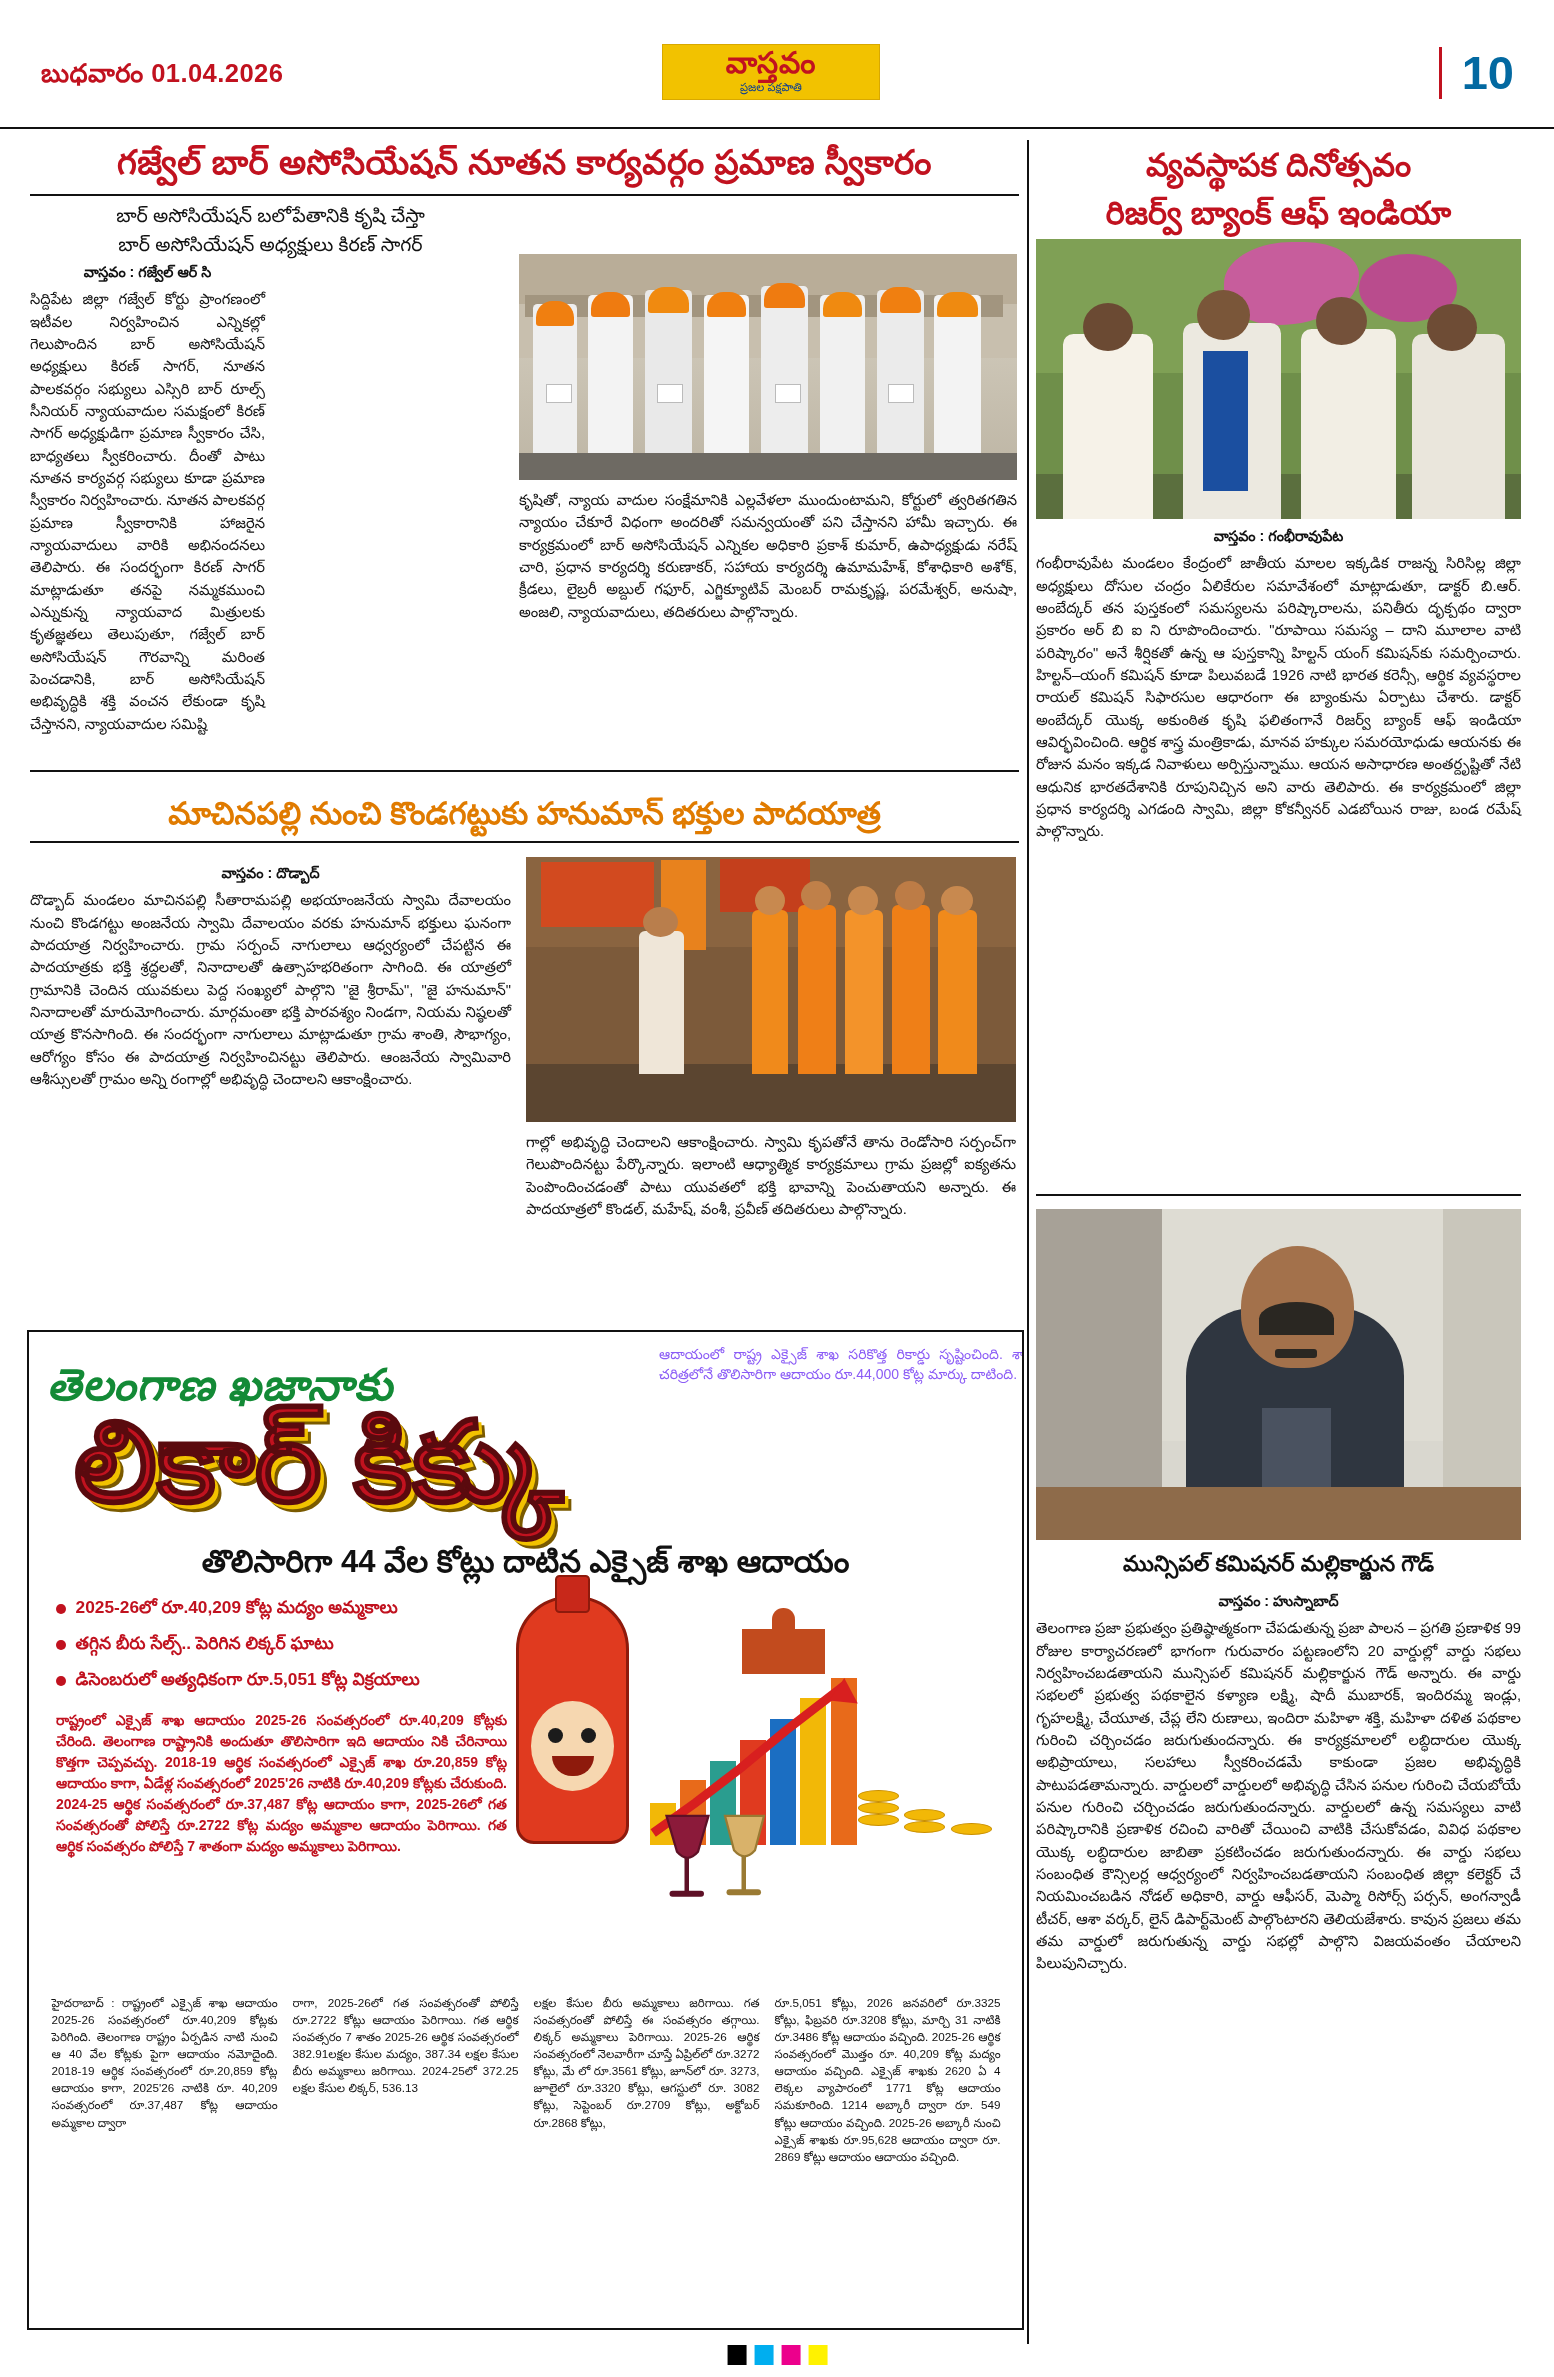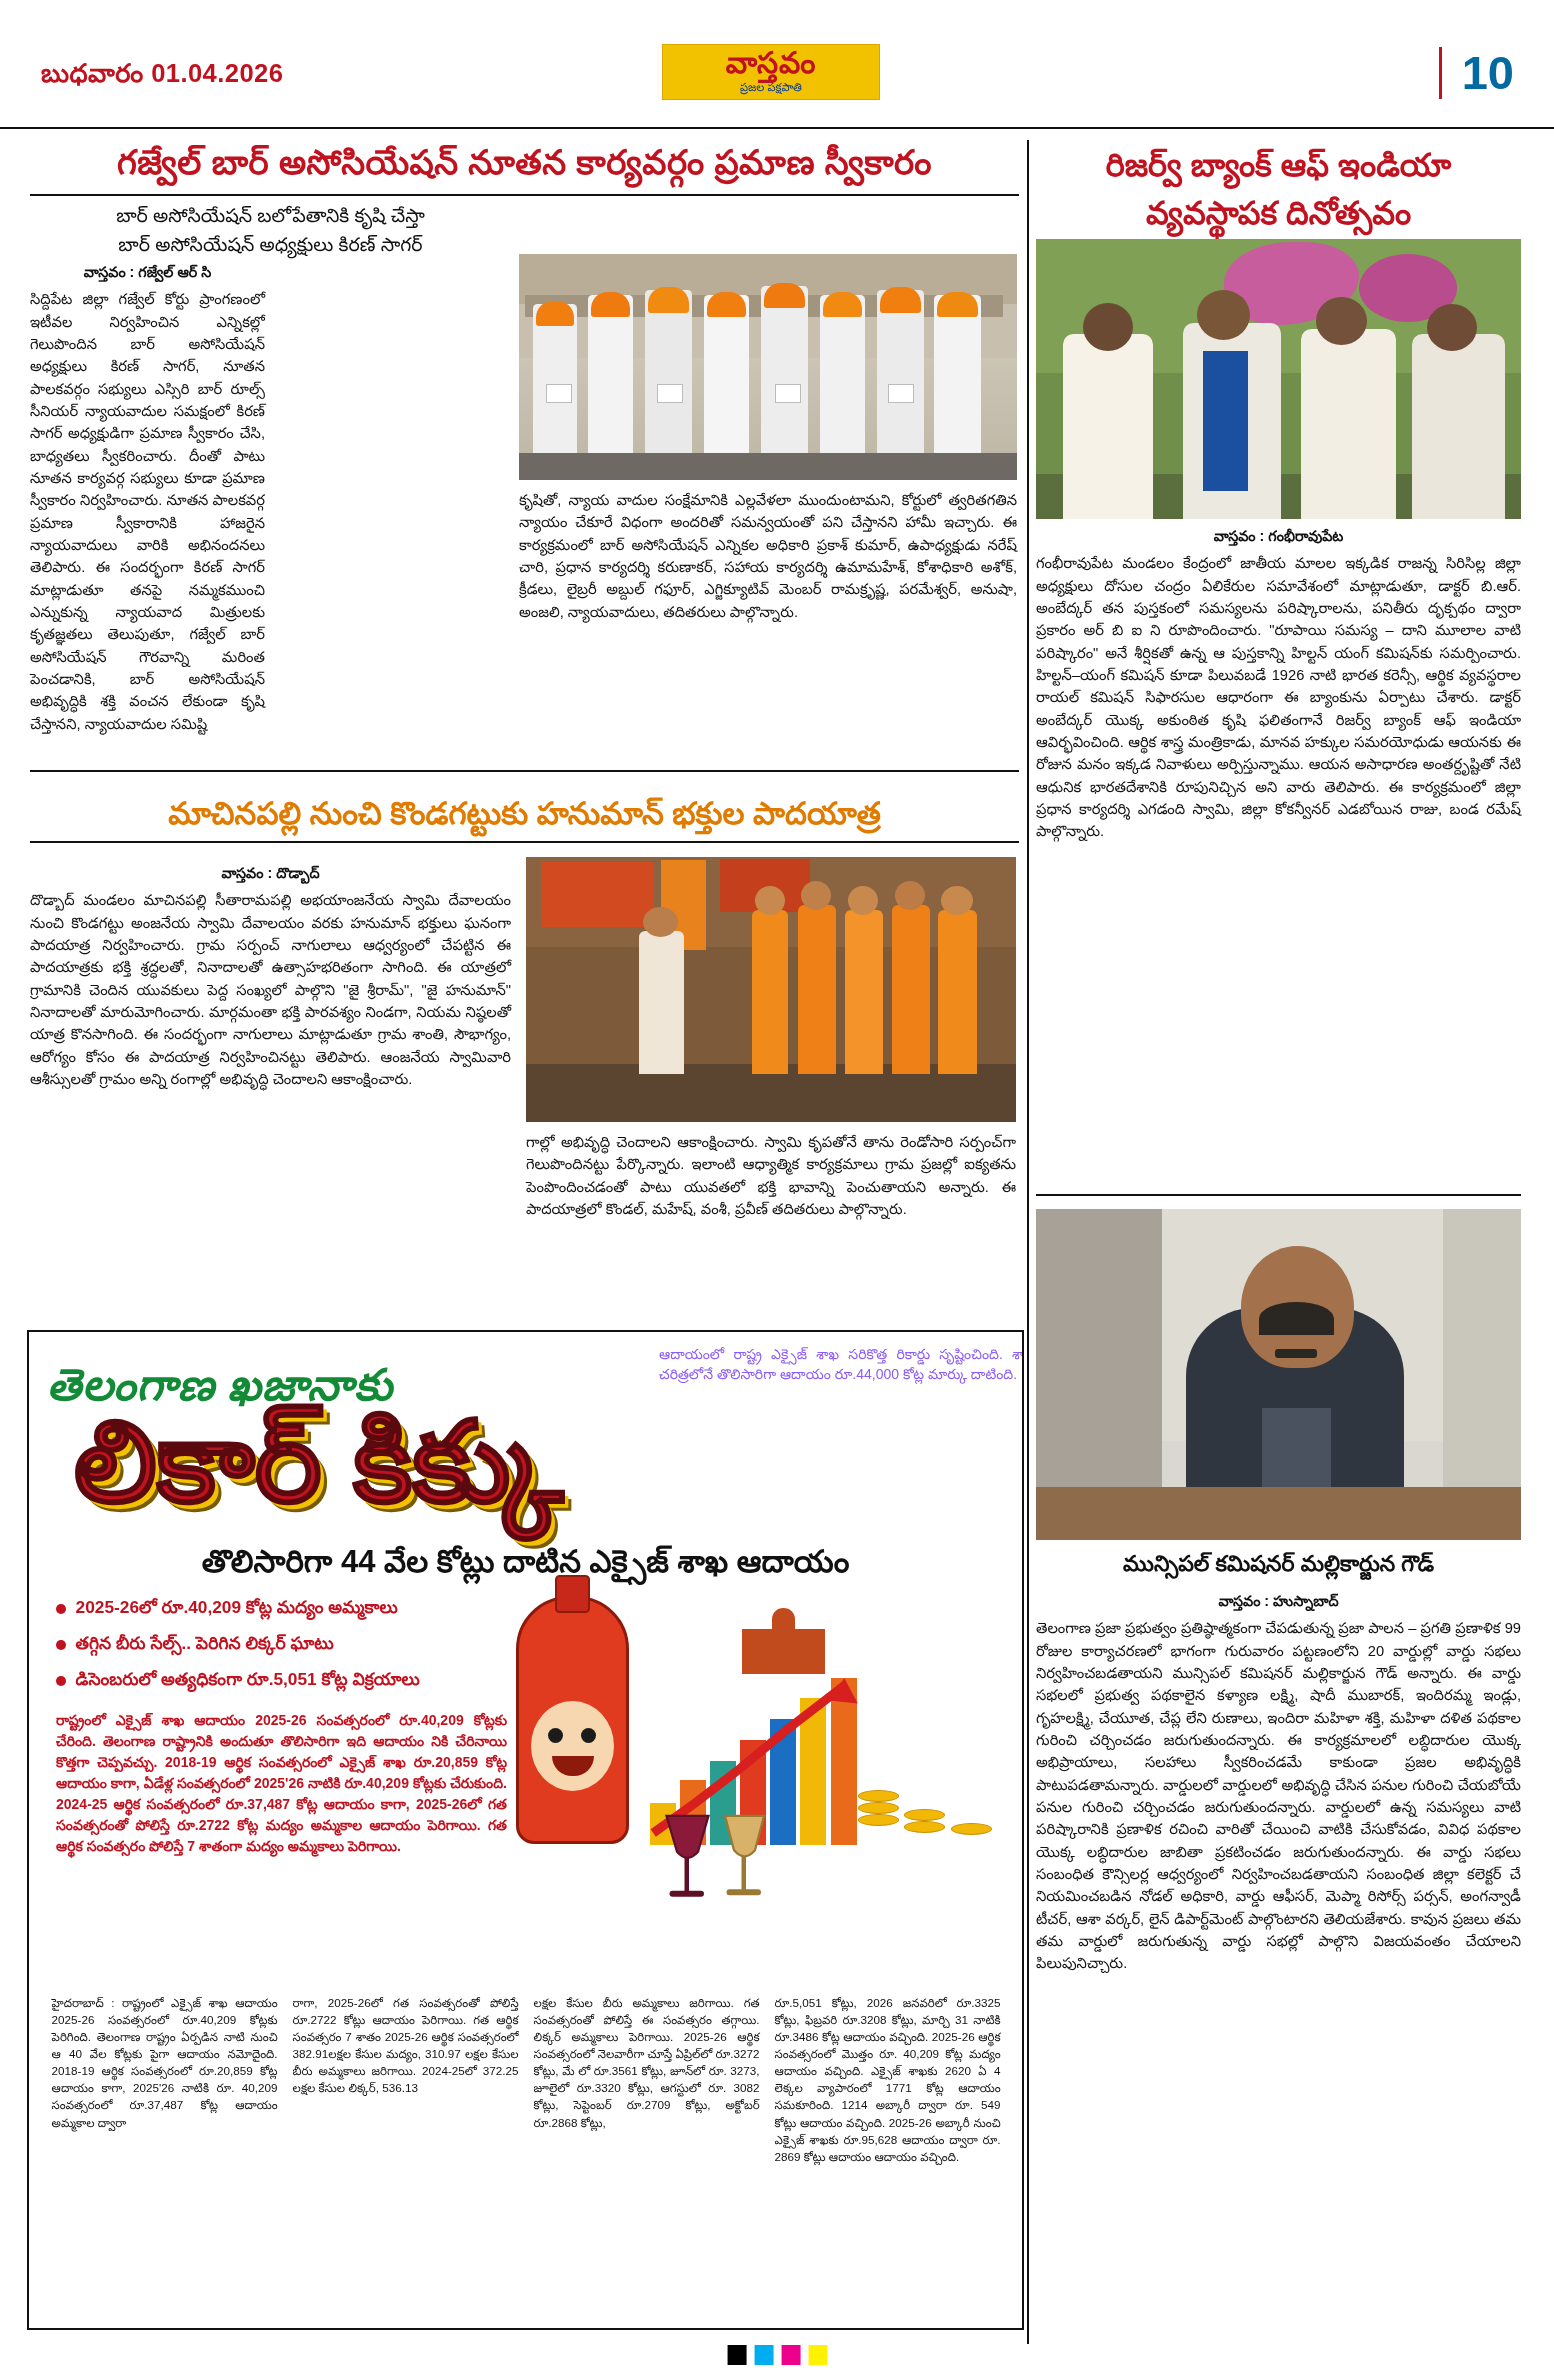--- a/index.html
+++ b/index.html
@@ -258,22 +258,22 @@
     <div class="dateline">వాస్తవం : దొడ్బాద్</div>
     <p>దొడ్బాద్ మండలం మాచినపల్లి సీతారామపల్లి అభయాంజనేయ స్వామి దేవాలయం నుంచి కొండగట్టు అంజనేయ స్వామి దేవాలయం వరకు హనుమాన్ భక్తులు ఘనంగా పాదయాత్ర నిర్వహించారు. గ్రామ సర్పంచ్ నాగులాలు ఆధ్వర్యంలో చేపట్టిన ఈ పాదయాత్రకు భక్తి శ్రద్ధలతో, నినాదాలతో ఉత్సాహభరితంగా సాగింది. ఈ యాత్రలో గ్రామానికి చెందిన యువకులు పెద్ద సంఖ్యలో పాల్గొని "జై శ్రీరామ్", "జై హనుమాన్" నినాదాలతో మారుమోగించారు. మార్గమంతా భక్తి పారవశ్యం నిండగా, నియమ నిష్ఠలతో యాత్ర కొనసాగింది. ఈ సందర్భంగా నాగులాలు మాట్లాడుతూ గ్రామ శాంతి, సౌభాగ్యం, ఆరోగ్యం కోసం ఈ పాదయాత్ర నిర్వహించినట్టు తెలిపారు. ఆంజనేయ స్వామివారి ఆశీస్సులతో గ్రామం అన్ని రంగాల్లో అభివృద్ధి చెందాలని ఆకాంక్షించారు.</p>
   </div>
   <div class="body-col" style="position:absolute;left:526px;top:1131px;width:490px;">
     <p>గాల్లో అభివృద్ధి చెందాలని ఆకాంక్షించారు. స్వామి కృపతోనే తాను రెండోసారి సర్పంచ్‌గా గెలుపొందినట్టు పేర్కొన్నారు. ఇలాంటి ఆధ్యాత్మిక కార్యక్రమాలు గ్రామ ప్రజల్లో ఐక్యతను పెంపొందించడంతో పాటు యువతలో భక్తి భావాన్ని పెంచుతాయని అన్నారు. ఈ పాదయాత్రలో కొండల్, మహేష్, వంశీ, ప్రవీణ్ తదితరులు పాల్గొన్నారు.</p>
   </div>
 
   <div class="rule" style="left:1027px; top:140px; width:2.3px; height:2204px;"></div>
 
   <div class="headline-right">
+    <div>వ్యవస్థాపక దినోత్సవం</div>
     <div>రిజర్వ్ బ్యాంక్ ఆఫ్ ఇండియా</div>
-    <div>వ్యవస్థాపక దినోత్సవం</div>
   </div>
 
   <div class="photo" style="left:1036px; top:239px; width:485px; height:280px;">
     <div style="position:absolute;left:0;top:0;right:0;bottom:0;background:#6f8f4a;"></div>
     <div style="position:absolute;left:0;top:0;right:0;height:48%;background:#7fa055;"></div>
     <div style="position:absolute;left:188px;top:3px;width:135px;height:83px;background:#c75d9c;border-radius:50% 40% 60% 40%;"></div>
     <div style="position:absolute;left:323px;top:15px;width:98px;height:68px;background:#b94c8d;border-radius:50%;"></div>
     <div style="position:absolute;left:0;bottom:0;right:0;height:16%;background:#5b6f3e;"></div>
     <div style="position:absolute;left:27px;bottom:0;width:90px;height:66%;background:#f6f2e8;border-radius:10.5px 10.5px 0 0;"></div>
     <div style="position:absolute;left:47px;bottom:60%;width:50px;height:48px;background:#6b4a33;border-radius:50%;"></div>
@@ -366,21 +366,21 @@
         <rect x="118" y="60" width="6" height="46" fill="#9a7a33"></rect>
         <rect x="98" y="104" width="46" height="8" rx="4" fill="#9a7a33"></rect>
       </svg>
 
       <div style="position:absolute;left:226px;top:41px;width:83px;height:45px;background:#c24b1e;"></div>
       <div style="position:absolute;left:256px;top:19.6px;width:22.6px;height:22.6px;background:#c24b1e;border-radius:50% 50% 0 0;"></div>
     </div>
 
     <div class="ad-cols">
       <div class="c">హైదరాబాద్ : రాష్ట్రంలో ఎక్సైజ్ శాఖ ఆదాయం 2025-26 సంవత్సరంలో రూ.40,209 కోట్లకు పెరిగింది. తెలంగాణ రాష్ట్రం ఏర్పడిన నాటి నుంచి ఆ 40 వేల కోట్లకు పైగా ఆదాయం నమోదైంది. 2018-19 ఆర్థిక సంవత్సరంలో రూ.20,859 కోట్ల ఆదాయం కాగా, 2025'26 నాటికి రూ. 40,209 సంవత్సరంలో రూ.37,487 కోట్ల ఆదాయం అమ్మకాల ద్వారా</div>
-      <div class="c">రాగా, 2025-26లో గత సంవత్సరంతో పోలిస్తే రూ.2722 కోట్లు ఆదాయం పెరిగాయి. గత ఆర్థిక సంవత్సరం 7 శాతం 2025-26 ఆర్థిక సంవత్సరంలో 382.91లక్షల కేసుల మద్యం, 310.97 లక్షల కేసుల బీరు అమ్మకాలు జరిగాయి. 2024-25లో 372.25 లక్షల కేసుల లిక్కర్, 536.13</div>
+      <div class="c">రాగా, 2025-26లో గత సంవత్సరంతో పోలిస్తే రూ.2722 కోట్లు ఆదాయం పెరిగాయి. గత ఆర్థిక సంవత్సరం 7 శాతం 2025-26 ఆర్థిక సంవత్సరంలో 382.91లక్షల కేసుల మద్యం, 387.34 లక్షల కేసుల బీరు అమ్మకాలు జరిగాయి. 2024-25లో 372.25 లక్షల కేసుల లిక్కర్, 536.13</div>
       <div class="c">లక్షల కేసుల బీరు అమ్మకాలు జరిగాయి. గత సంవత్సరంతో పోలిస్తే ఈ సంవత్సరం తగ్గాయి. లిక్కర్ అమ్మకాలు పెరిగాయి. 2025-26 ఆర్థిక సంవత్సరంలో నెలవారీగా చూస్తే ఏప్రిల్‌లో రూ.3272 కోట్లు, మే లో రూ.3561 కోట్లు, జూన్‌లో రూ. 3273, జూలైలో రూ.3320 కోట్లు, ఆగస్టులో రూ. 3082 కోట్లు, సెప్టెంబర్ రూ.2709 కోట్లు, అక్టోబర్ రూ.2868 కోట్లు,</div>
       <div class="c">రూ.5,051 కోట్లు, 2026 జనవరిలో రూ.3325 కోట్లు, ఫిబ్రవరి రూ.3208 కోట్లు, మార్చి 31 నాటికి రూ.3486 కోట్ల ఆదాయం వచ్చింది. 2025-26 ఆర్థిక సంవత్సరంలో మొత్తం రూ. 40,209 కోట్ల మద్యం ఆదాయం వచ్చింది. ఎక్సైజ్ శాఖకు 2620 ఏ 4 లెక్కల వ్యాపారంలో 1771 కోట్ల ఆదాయం సమకూరింది. 1214 అబ్కారీ ద్వారా రూ. 549 కోట్లు ఆదాయం వచ్చింది. 2025-26 అబ్కారీ నుంచి ఎక్సైజ్ శాఖకు రూ.95,628 ఆదాయం ద్వారా రూ. 2869 కోట్లు ఆదాయం ఆదాయం వచ్చింది.</div>
     </div>
   </div>
 
   <div class="cmyk">
     <span style="background:#000;"></span>
     <span style="background:#00aeef;"></span>
     <span style="background:#ec008c;"></span>
     <span style="background:#fff200;"></span>

